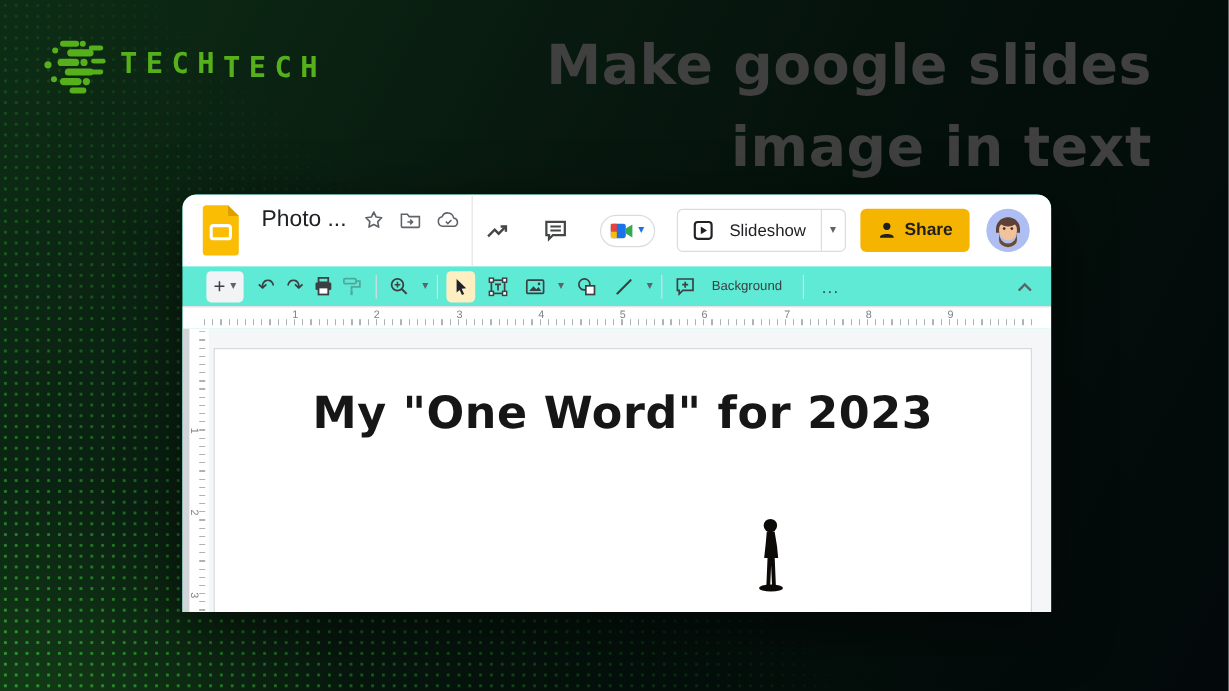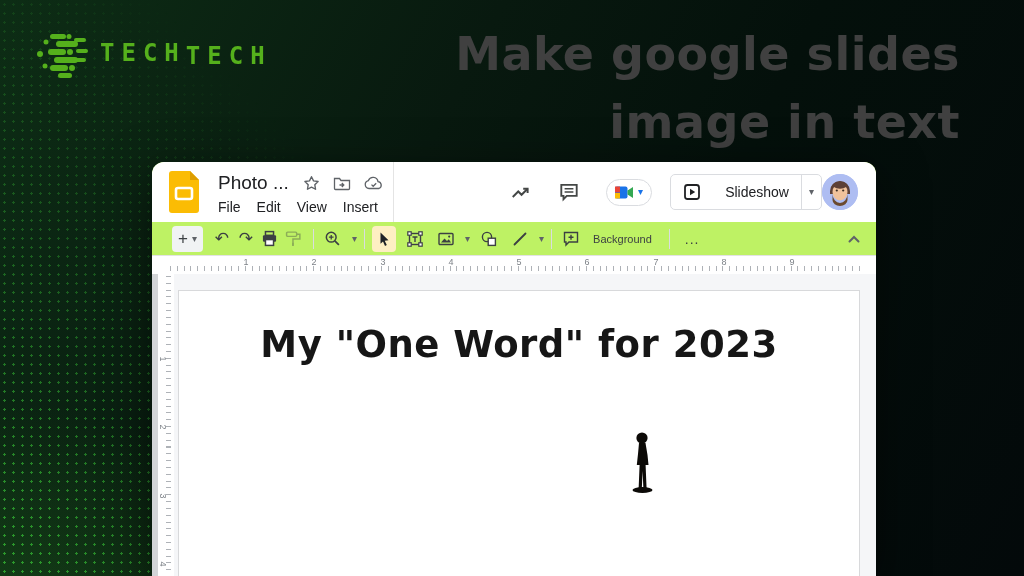--- a/index.html
+++ b/index.html
@@ -32,22 +32,22 @@
 
   
   .headline {
     position:absolute; left:150px; right:64px; top:20px; text-align:right;
     color:#404040; font-weight:bold; font-size:46px; line-height:68px;
     font-family:"DejaVu Sans", sans-serif; letter-spacing:.5px;
   }
 
   
   .window {
-    position:absolute; left:152px; top:162px; width:724px; height:414px;
-    background:#bef264; border-radius:12px 12px 0 0;
+    position:absolute; left:152px; top:162px; width:724px; height:348px;
+    background:#5eead4; border-radius:12px 12px 0 0;
     box-shadow:0 12px 48px rgba(0,0,0,.55);
     overflow:hidden;
   }
 
   
   .header { position:relative; height:60px; background:#fff; }
   .seam { position:absolute; left:241px; top:0; width:1px; height:60px; background:#e4e4e4; }
   .slides-file-icon { position:absolute; left:16px; top:8px; }
   .doc-row { position:absolute; left:66px; top:10px; display:flex; align-items:center; }
   .doc-title { font-size:19px; color:#202124; margin-right:14px; white-space:nowrap; }
@@ -64,21 +64,21 @@
   .meet-pill {
     display:flex; align-items:center; gap:3px; padding:4px 8px 4px 6px;
     border:1px solid #dadce0; border-radius:16px; background:#fff; margin:0 18px 0 26px;
   }
   .caret { font-size:10px; color:#5f6368; line-height:1; }
   .caret.blue { color:#1a73e8; }
   .slideshow-btn {
     display:flex; align-items:center; height:36px;
     border:1px solid #dadce0; border-radius:5px; background:#fff; overflow:hidden;
   }
-  .slideshow-main { display:flex; align-items:center; gap:24px; padding:0 12px; }
+  .slideshow-main { display:flex; align-items:center; gap:13px; padding:0 12px; }
   .slideshow-btn .label { font-size:14px; color:#202124; }
   .slideshow-caret { border-left:1px solid #dadce0; padding:0 7px; align-self:stretch;
                      display:flex; align-items:center; }
   .share-btn {
     display:flex; align-items:center; gap:7px; height:36px; padding:0 14px;
     background:#f5b400; border-radius:5px; margin:0 14px 0 12px;
   }
   .share-btn .label { font-size:14.5px; font-weight:bold; color:#1f1f1f; }
   .avatar { width:36px; height:36px; border-radius:50%; overflow:hidden; background:#aebdf2; }
 
@@ -207,27 +207,20 @@
           </svg>
       </span>
       <span class="mini">
         <svg width="20" height="14" viewBox="0 0 20 14">
             <path d="M5 12.5 a4 4 0 0 1 -.6-7.9 A5 5 0 0 1 14 5.6 a3.6 3.6 0 0 1 1 6.9 z" fill="none" stroke="#5f6368" stroke-width="1.3"></path>
             <path d="M7.5 8.6 l1.7 1.7 3-3" fill="none" stroke="#5f6368" stroke-width="1.3"></path>
           </svg>
       </span>
     </div>
 
-    <div class="menubar">
-      <span>File</span>
-      <span>Edit</span>
-      <span>View</span>
-      <span>Insert</span>
-      <span>Fo</span>
-    </div>
 
     <div class="header-right">
       <span>
         <svg width="22" height="22" viewBox="0 0 20 20">
             <path d="M2.5 14.5 L7.5 9.5 10.5 12.5 16 7" fill="none" stroke="#444746" stroke-width="1.8"></path>
             <path d="M12 7 h4 v4" fill="none" stroke="#444746" stroke-width="1.8"></path>
           </svg>
       </span>
       <span class="hr-gap"></span>
       <span>
@@ -254,20 +247,29 @@
                 <rect x="2" y="2" width="14" height="14" rx="2.5" fill="none" stroke="#202124" stroke-width="1.8"></rect>
                 <path d="M7 5.8 L12.2 9 7 12.2 z" fill="#202124"></path>
               </svg>
           </span>
           <span class="label">Slideshow</span>
         </span>
         <span class="slideshow-caret">
           <span class="caret">▾</span>
         </span>
       </span>
+      <span class="share-btn">
+        <span>
+          <svg width="16" height="16" viewBox="0 0 16 16">
+              <circle cx="8" cy="4.6" r="3" fill="#1f1f1f"></circle>
+              <path d="M2.3 13.6 c0-3.6 11.4-3.6 11.4 0 v.6 H2.3 z" fill="#1f1f1f"></path>
+            </svg>
+        </span>
+        <span class="label">Share</span>
+      </span>
       <span class="avatar">
         <svg width="36" height="36" viewBox="0 0 36 36">
           <circle cx="18" cy="18" r="18" fill="#aebdf2"></circle>
           <path d="M8 17 a10 10 0 0 1 20 0 v3 h-20 z" fill="#5d4037"></path>
           <ellipse cx="18" cy="18" rx="7.5" ry="8.5" fill="#f1c29b"></ellipse>
           <path d="M10.5 20 a7.5 9 0 0 0 15 0 v6 a7.5 6 0 0 1 -15 0 z" fill="#6b4a2f"></path>
           <rect x="14.5" y="22.5" width="7" height="2.4" rx="1.2" fill="#f1c29b"></rect>
           <circle cx="14.8" cy="16.5" r="1.1" fill="#3c2c21"></circle>
             <circle cx="21.2" cy="16.5" r="1.1" fill="#3c2c21"></circle>
           <path d="M9 14 a9.5 9.5 0 0 1 18 0 l-2 -1.5 a13 13 0 0 1 -14 0 z" fill="#5d4037"></path>

